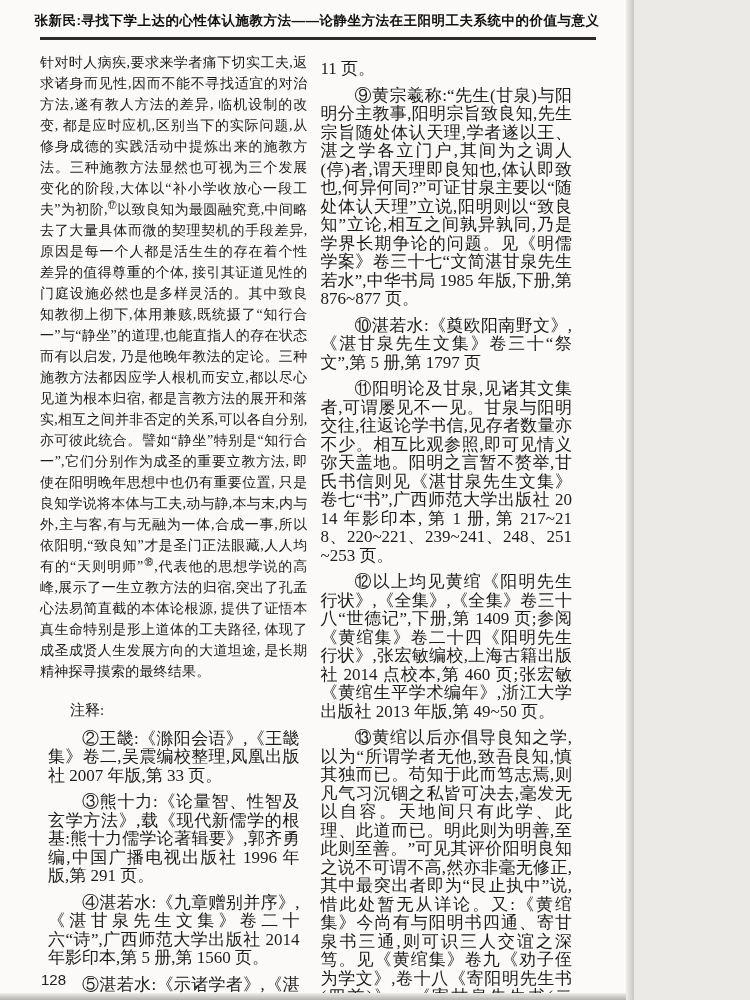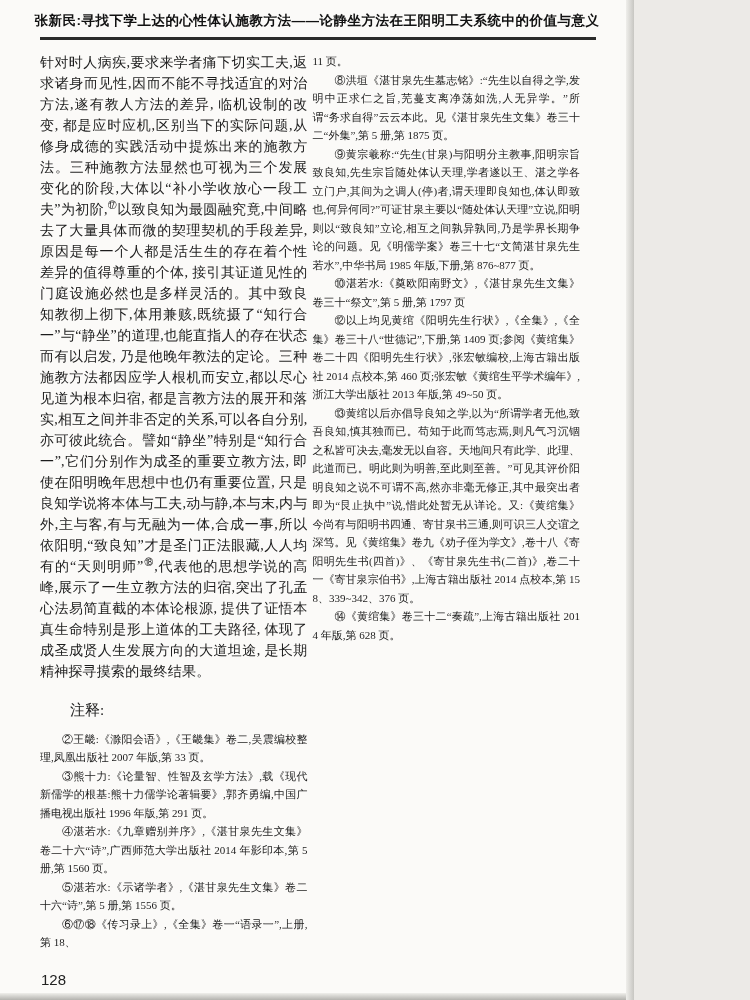--- a/index.html
+++ b/index.html
@@ -60,22 +60,22 @@
     line-height:0;
     vertical-align:super;
   }
   .notes-heading {
     margin:19px 0 10px 0;
     font-size:15px;
     line-height:18.5px;
     text-indent:2em;
   }
   .note {
-    margin:0;
-    font-size:11px;
+    margin:8px;
+    font-size:17px;
     line-height:18.5px;
     text-indent:2em;
   }
   .note.cont { text-indent:0; }
   .page-number {
     position:absolute;
     left:41px; bottom:12px;
     font-size:15px;
     color:#222;
     font-family:Liberation Sans, sans-serif;
@@ -98,23 +98,23 @@
 
       <p class="note">②王畿:《滁阳会语》,《王畿集》卷二,吴震编校整理,凤凰出版社 2007 年版,第 33 页。</p>
       <p class="note">③熊十力:《论量智、性智及玄学方法》,载《现代新儒学的根基:熊十力儒学论著辑要》,郭齐勇编,中国广播电视出版社 1996 年版,第 291 页。</p>
       <p class="note">④湛若水:《九章赠别并序》,《湛甘泉先生文集》卷二十六“诗”,广西师范大学出版社 2014 年影印本,第 5 册,第 1560 页。</p>
       <p class="note">⑤湛若水:《示诸学者》,《湛甘泉先生文集》卷二十六“诗”,第 5 册,第 1556 页。</p>
       <p class="note">⑥⑰⑱《传习录上》,《全集》卷一“语录一”,上册,第 18、</p>
     </div>
 
     <div class="col">
       <p class="note cont">11 页。</p>
-      <p class="note">⑧洪垣《湛甘泉先生墓志铭》:“先生以自得之学,发明中正求仁之旨,芜蔓支离净荡如洗,人无异学。”所谓“务求自得”云云本此。见《湛甘泉先生文集》卷三十二“外集”,第 5 册,第 1875 页。</p>
       <p class="note">⑨黄宗羲称:“先生(甘泉)与阳明分主教事,阳明宗旨致良知,先生宗旨随处体认天理,学者遂以王、湛之学各立门户,其间为之调人(停)者,谓天理即良知也,体认即致也,何异何同?”可证甘泉主要以“随处体认天理”立说,阳明则以“致良知”立论,相互之间孰异孰同,乃是学界长期争论的问题。见《明儒学案》卷三十七“文简湛甘泉先生若水”,中华书局 1985 年版,下册,第 876~877 页。</p>
       <p class="note">⑩湛若水:《奠欧阳南野文》,《湛甘泉先生文集》卷三十“祭文”,第 5 册,第 1797 页</p>
+      <p class="note">⑪阳明论及甘泉,见诸其文集者,可谓屡见不一见。甘泉与阳明交往,往返论学书信,见存者数量亦不少。相互比观参照,即可见情义弥天盖地。阳明之言暂不赘举,甘氏书信则见《湛甘泉先生文集》卷七“书”,广西师范大学出版社 2014 年影印本, 第 1 册, 第 217~218、220~221、239~241、248、251~253 页。</p>
       <p class="note">⑫以上均见黄绾《阳明先生行状》,《全集》,《全集》卷三十八“世德记”,下册,第 1409 页;参阅《黄绾集》卷二十四《阳明先生行状》,张宏敏编校,上海古籍出版社 2014 点校本,第 460 页;张宏敏《黄绾生平学术编年》,浙江大学出版社 2013 年版,第 49~50 页。</p>
       <p class="note">⑬黄绾以后亦倡导良知之学,以为“所谓学者无他,致吾良知,慎其独而已。苟知于此而笃志焉,则凡气习沉锢之私皆可决去,毫发无以自容。天地间只有此学、此理、此道而已。明此则为明善,至此则至善。”可见其评价阳明良知之说不可谓不高,然亦非毫无修正,其中最突出者即为“艮止执中”说,惜此处暂无从详论。又:《黄绾集》今尚有与阳明书四通、寄甘泉书三通,则可识三人交谊之深笃。见《黄绾集》卷九《劝子侄为学文》,卷十八《寄阳明先生书(四首)》、《寄甘泉先生书(二首)》,卷二十一《寄甘泉宗伯书》,上海古籍出版社 2014 点校本,第 158、339~342、376 页。</p>
       <p class="note">⑭《黄绾集》卷三十二“奏疏”,上海古籍出版社 2014 年版,第 628 页。</p>
     </div>
 
   </div>
 
   <div class="page-number">128</div>
 
 </div>

